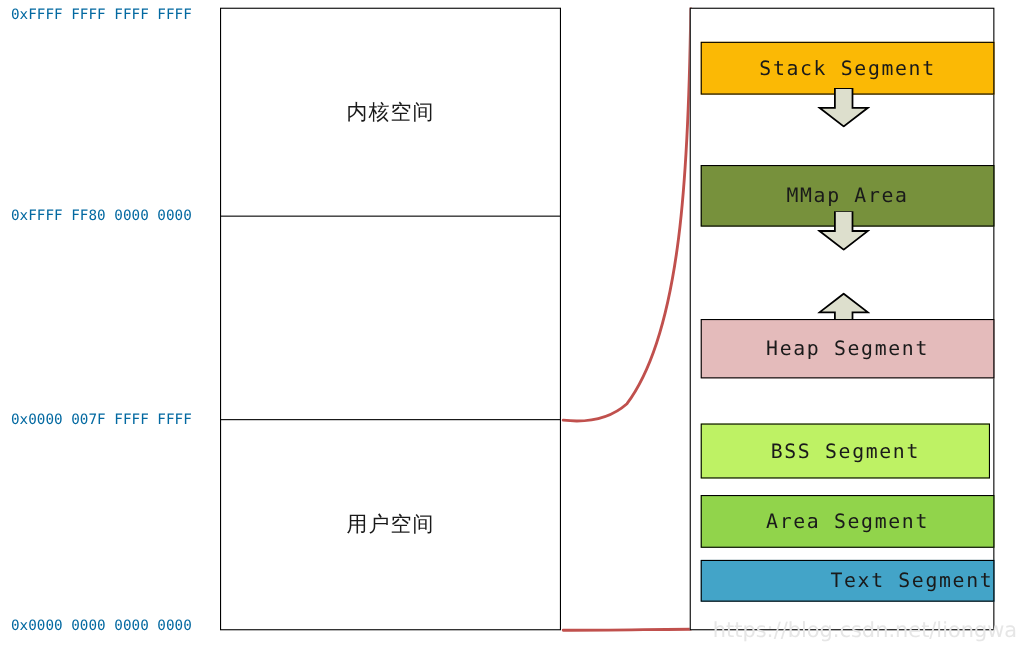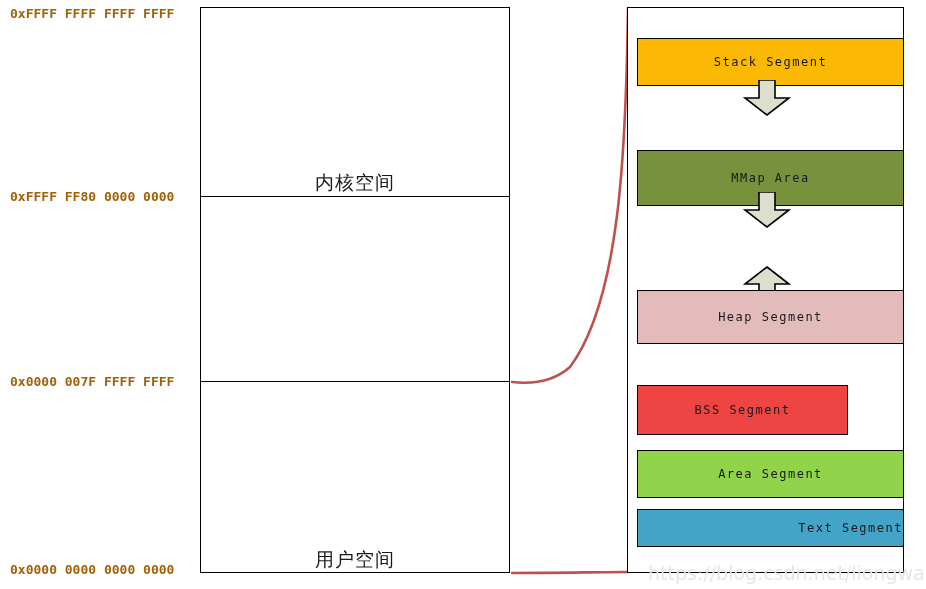--- a/index.html
+++ b/index.html
@@ -17,39 +17,38 @@
     height: 589px;
     background: #ffffff;
     overflow: hidden;
   }
 
   
   .addr-label {
     position: absolute;
     font-family: "DejaVu Sans Mono", "Liberation Mono", monospace;
     font-size: 13px;
-    color: #a16207;
+    color: #0369a1;
     white-space: pre;
     letter-spacing: 0px;
     line-height: 1;
-    font-weight: bold;
   }
 
   
   .overview-box {
     position: absolute;
     box-sizing: border-box;
     border: 1.6px solid #000000;
     background: #ffffff;
   }
   .overview-region {
     position: absolute;
     box-sizing: border-box;
     display: flex;
-    align-items: flex-end;
+    align-items: center;
     justify-content: center;
     background: transparent;
   }
   .overview-region .cjk {
     font-family: "DejaVu Sans", "Liberation Sans", sans-serif;
     font-size: 19px;
     color: #1a1a1a;
     letter-spacing: 1px;
   }
   .divider {
@@ -68,21 +67,21 @@
   .segment {
     position: absolute;
     box-sizing: border-box;
     border: 1.6px solid #000000;
     display: flex;
     align-items: center;
     justify-content: center;
   }
   .segment .seg-label {
     font-family: "DejaVu Sans Mono", "Liberation Mono", monospace;
-    font-size: 12px;
+    font-size: 18px;
     color: #1a1a1a;
     letter-spacing: 1.5px;
     white-space: pre;
   }
 
   
   .grow-arrow {
     position: absolute;
   }
   .grow-arrow svg { display: block; }
@@ -160,21 +159,21 @@
   <div class="grow-arrow" style="left:743px; top:266px; width:48px; height:36px;">
     <svg width="48" height="36" viewBox="0 0 48 36" xmlns="http://www.w3.org/2000/svg">
       <polygon points="24,1 46,18 32,18 32,36 16,36 16,18 2,18" fill="#DDDFCD" stroke="#000000" stroke-width="1.6" stroke-linejoin="miter"></polygon>
     </svg>
   </div>
 
   <div class="segment" style="left:637px; top:290px; width:267px; height:54px; background:#E4BBBB;">
     <span class="seg-label">Heap Segment</span>
   </div>
 
-  <div class="segment" style="left:637px; top:385px; width:211px; height:50px; background:#ef4444;">
+  <div class="segment" style="left:637px; top:385px; width:263px; height:50px; background:#bef264;">
     <span class="seg-label">BSS Segment</span>
   </div>
 
   <div class="segment" style="left:637px; top:450px; width:267px; height:48px; background:#91D44B;">
     <span class="seg-label">Area Segment</span>
   </div>
 
   <div class="segment" style="left:637px; top:509px; width:267px; height:38px; background:#43A4C8;justify-content:flex-end;">
     <span class="seg-label">Text Segment</span>
   </div>

